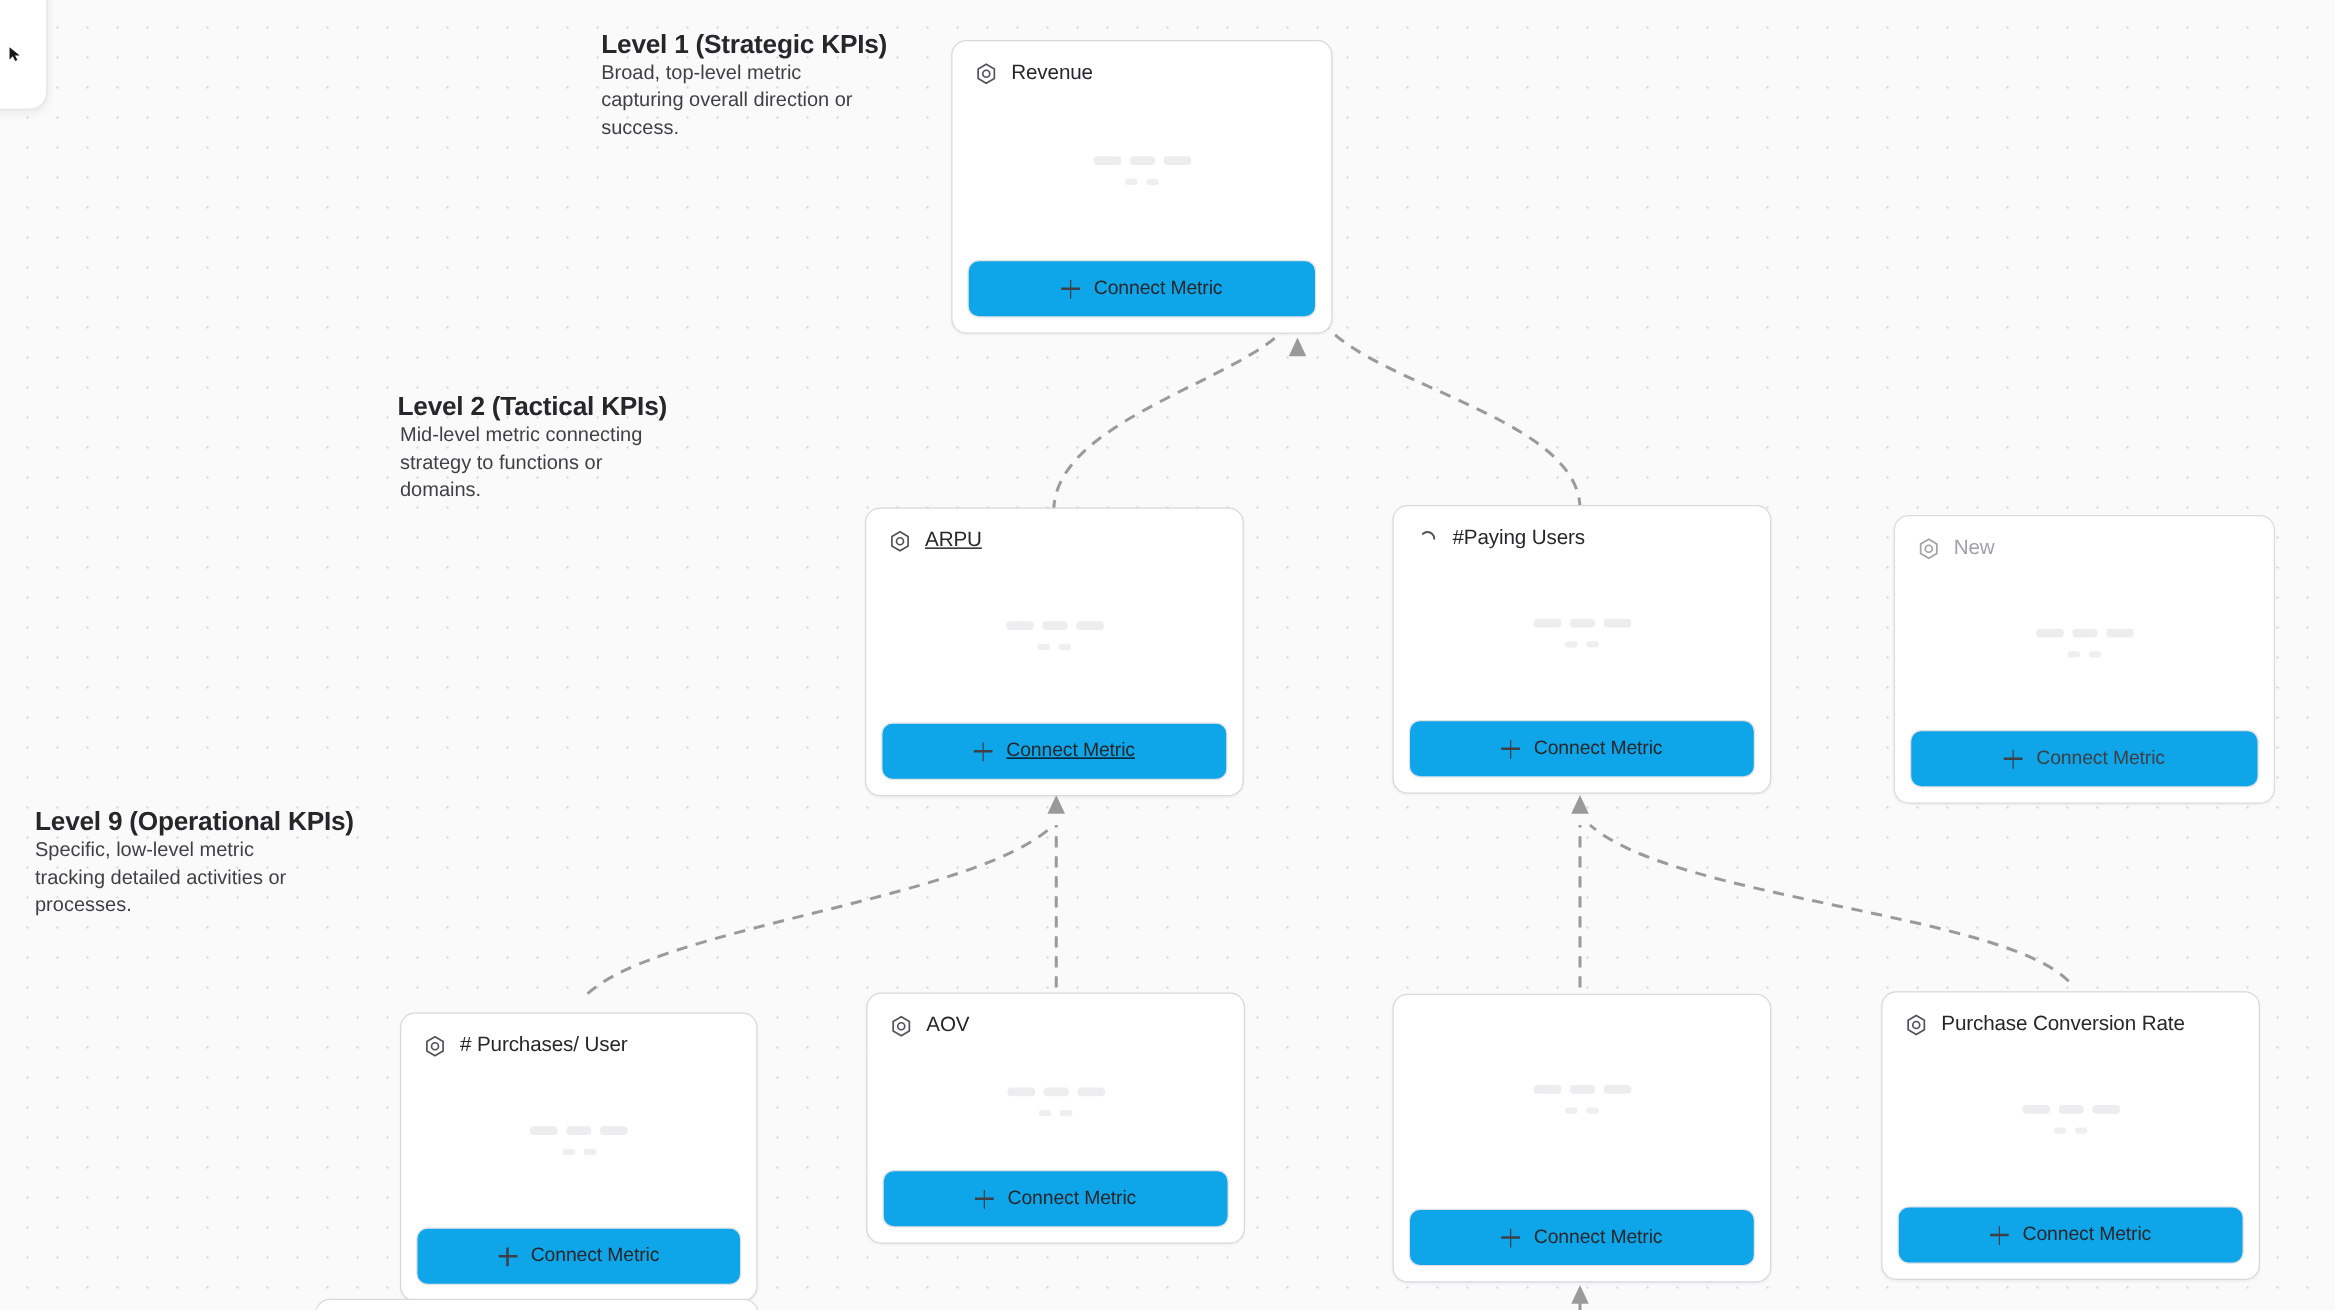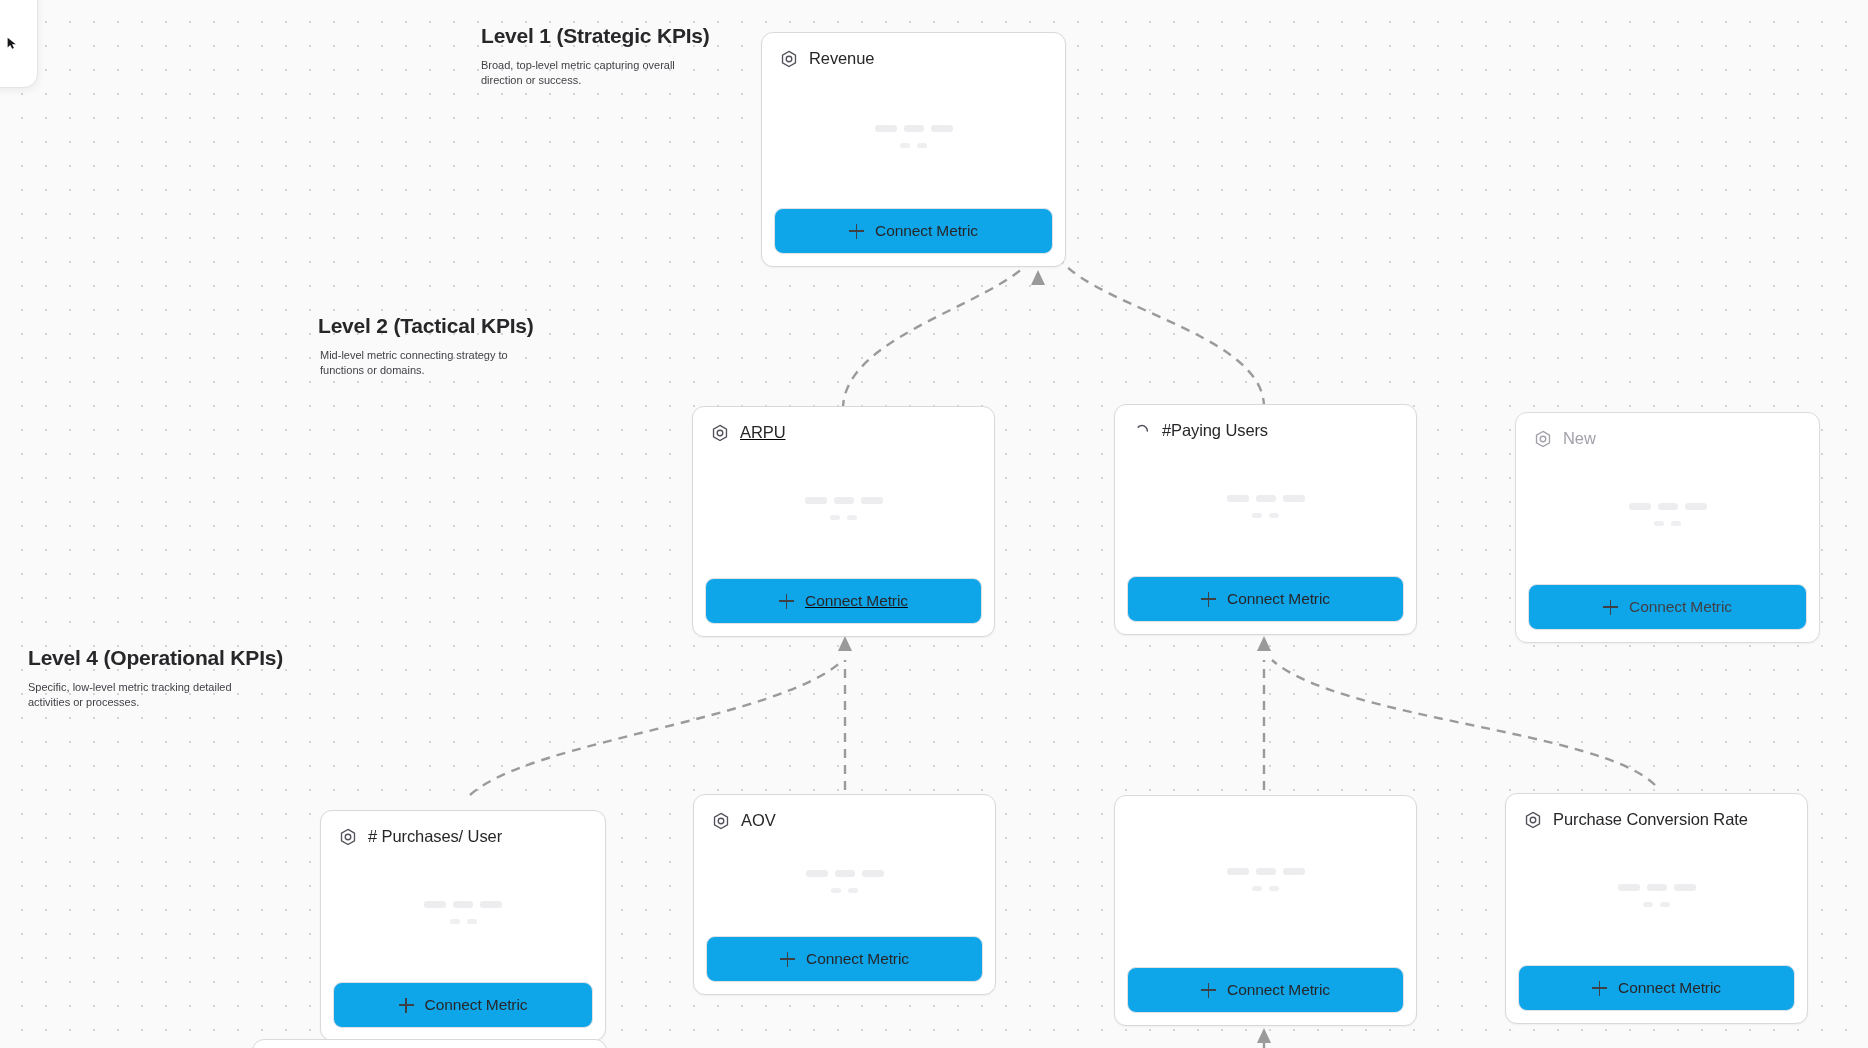--- a/index.html
+++ b/index.html
@@ -42,22 +42,21 @@
   
   .level-block { position: absolute; z-index: 2; }
   .level-title {
     font-size: 21px;
     font-weight: bold;
     color: #27272a;
     letter-spacing: -0.2px;
     white-space: nowrap;
   }
   .level-desc {
-    margin-top: 10px;
-    font-size: 11px;
+    font-size: 16px;
     line-height: 1.38;
     color: #3f3f46;
     max-width: 215px;
   }
   .level-desc.indent { margin-left: 0; }
 
   
   .card {
     position: absolute;
     background: #ffffff;
@@ -201,21 +200,21 @@
     <div class="level-title">Level 1 (Strategic KPIs)</div>
     <div class="level-desc">Broad, top-level metric capturing overall direction or success.</div>
   </div>
 
   <div class="level-block" style="left:318px; top:314px;">
     <div class="level-title">Level 2 (Tactical KPIs)</div>
     <div class="level-desc indent" style="margin-left:2px; max-width:212px;">Mid-level metric connecting strategy to functions or domains.</div>
   </div>
 
   <div class="level-block" style="left:28px; top:646px;">
-    <div class="level-title">Level 4 (Operational KPIs)</div>
+    <div class="level-title">Level 9 (Operational KPIs)</div>
     <div class="level-desc" style="max-width:218px;">Specific, low-level metric tracking detailed activities or processes.</div>
   </div>
 
   <div class="card" style="left:745px; top:32px; width:305px; height:235px;margin-left:16px;">
     <div class="card-head">
       <svg class="card-icon" viewBox="0 0 20 20">
         <path d="M10 1.6 L17.2 5.7 L17.2 14.3 L10 18.4 L2.8 14.3 L2.8 5.7 Z" fill="none" stroke="#52525b" stroke-width="1.5"></path>
         <circle cx="10" cy="10" r="3.1" fill="none" stroke="#52525b" stroke-width="1.5"></circle>
       </svg>
       <span class="card-title">Revenue</span>

